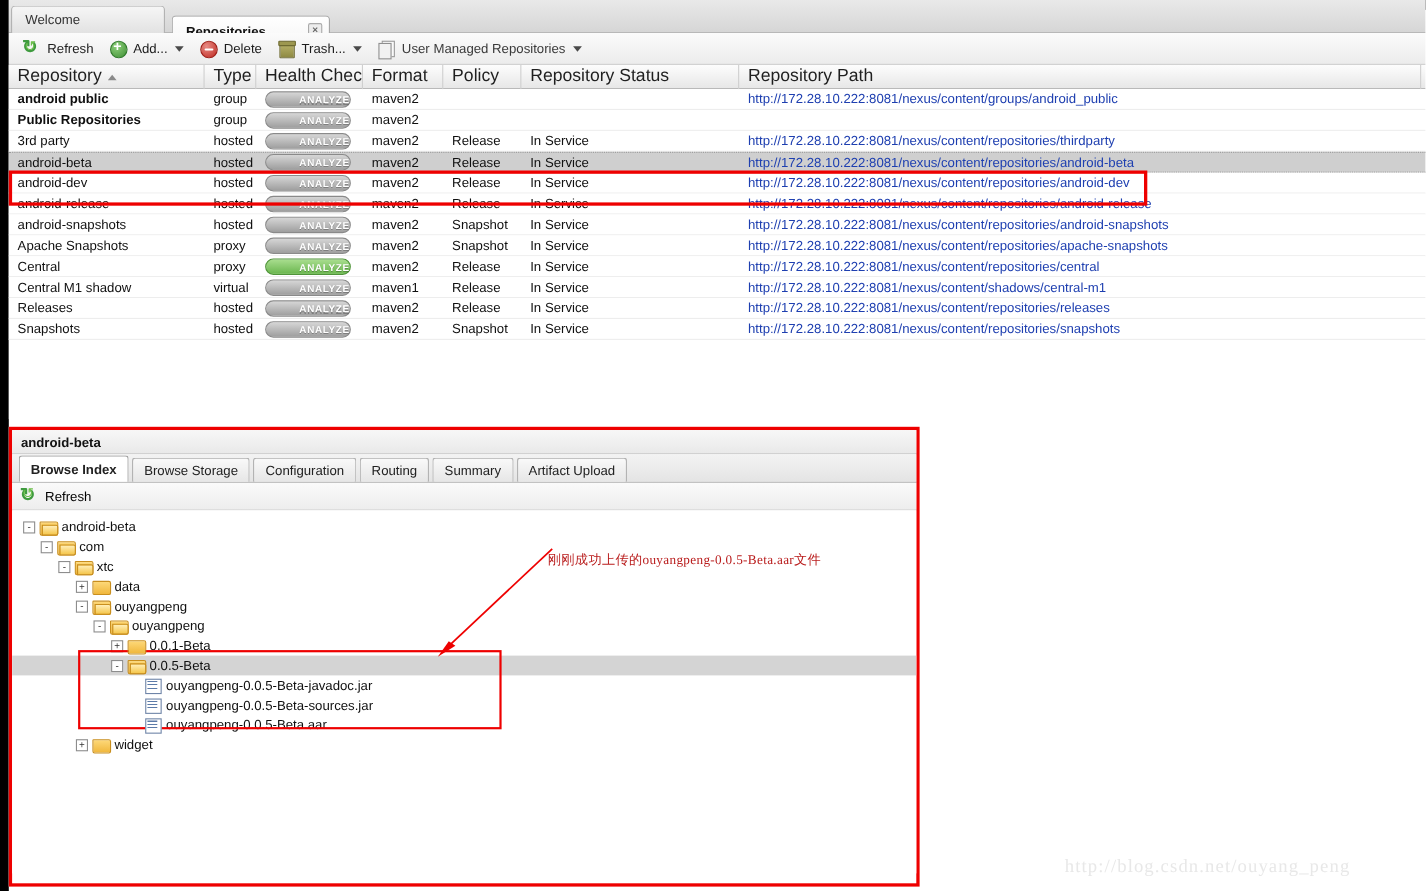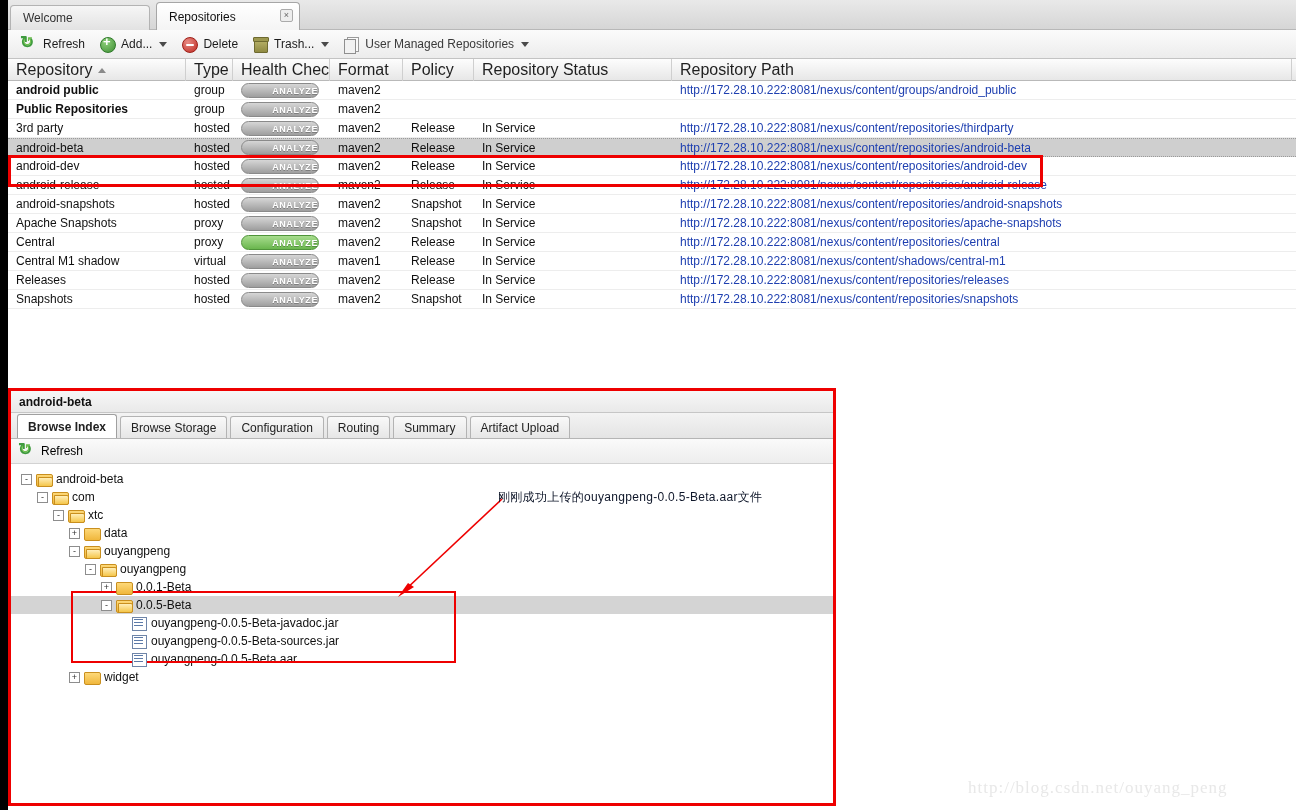--- a/index.html
+++ b/index.html
@@ -27,23 +27,23 @@
     position:absolute; top:4px; height:26px;
     border:1px solid #b3b3b3; border-bottom:none;
     border-radius:4px 4px 0 0;
     display:flex; align-items:center;
     padding:0 12px;
     font-size:12px; color:#2a2a2a;
     background: linear-gradient(to bottom,#f6f6f6,#e2e2e2);
   }
   .tab.inactive { left:2px; width:140px; top:5px; height:25px; color:#333; }
   .tab.active {
-    left:148px; width:144px; top:2px; height:29px;
+    left:148px; width:144px; top:14px; height:29px;
     background: linear-gradient(to bottom,#ffffff,#f4f4f4);
-    font-weight:normal; color:#111;
+    font-weight:bold; color:#111;
     border-color:#a6a6a6;
   }
   .tab-close {
     position:absolute; right:6px; top:6px; width:13px; height:13px;
     border:1px solid #aaa; border-radius:2px;
     background:#ededed; color:#666; font-size:9px; line-height:11px; text-align:center;
     cursor:pointer;
   }
 
   
@@ -166,22 +166,22 @@
     background:repeating-linear-gradient(to bottom,#5c7aa8 0,#5c7aa8 1px,#fff 1px,#fff 3px);}
 
   .redbox-files { position:absolute; left:60px; top:127px; width:385px; height:72px;
     border:2px solid #ee0000; pointer-events:none; }
 
   
   .redbox-row { position:absolute; left:8px; top:155px; width:1035px; height:32px;
     border:3px solid #ee0000; pointer-events:none; }
 
   
-  .annot { position:absolute; left:498px; top:489px; font-size:12px; color:#0f172a;
-    font-family:Liberation Sans, sans-serif; white-space:nowrap; letter-spacing:.3px; }
+  .annot { position:absolute; left:498px; top:501px; font-size:12px; color:#b91c1c;
+    font-family:Liberation Serif, serif; white-space:nowrap; letter-spacing:.3px; }
   .annot-arrow { position:absolute; left:390px; top:495px; width:120px; height:105px; pointer-events:none; }
 
   .watermark { position:absolute; left:968px; top:778px; font-size:17px; color:#e8e8e8;
     font-family:"Liberation Serif", serif; letter-spacing:1px; }
 </style>
 </head>
 <body>
 
 <div id="root">
 

